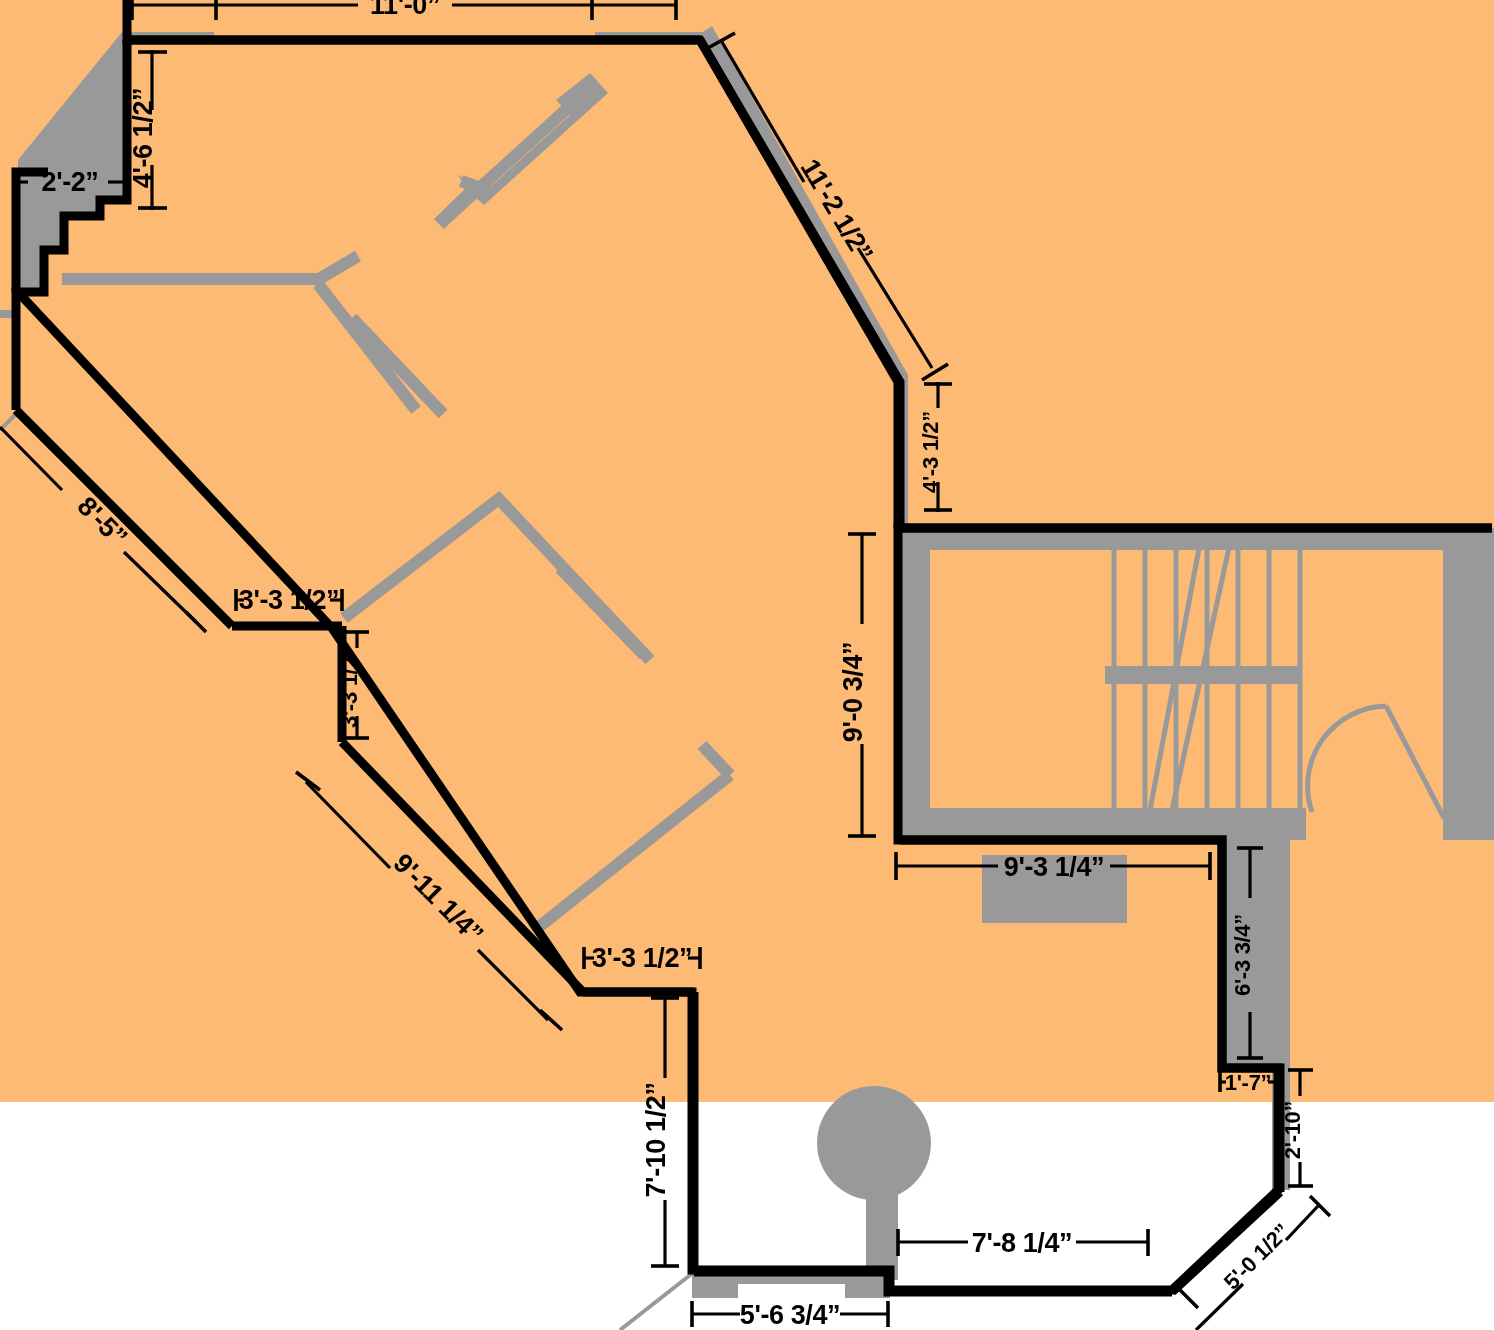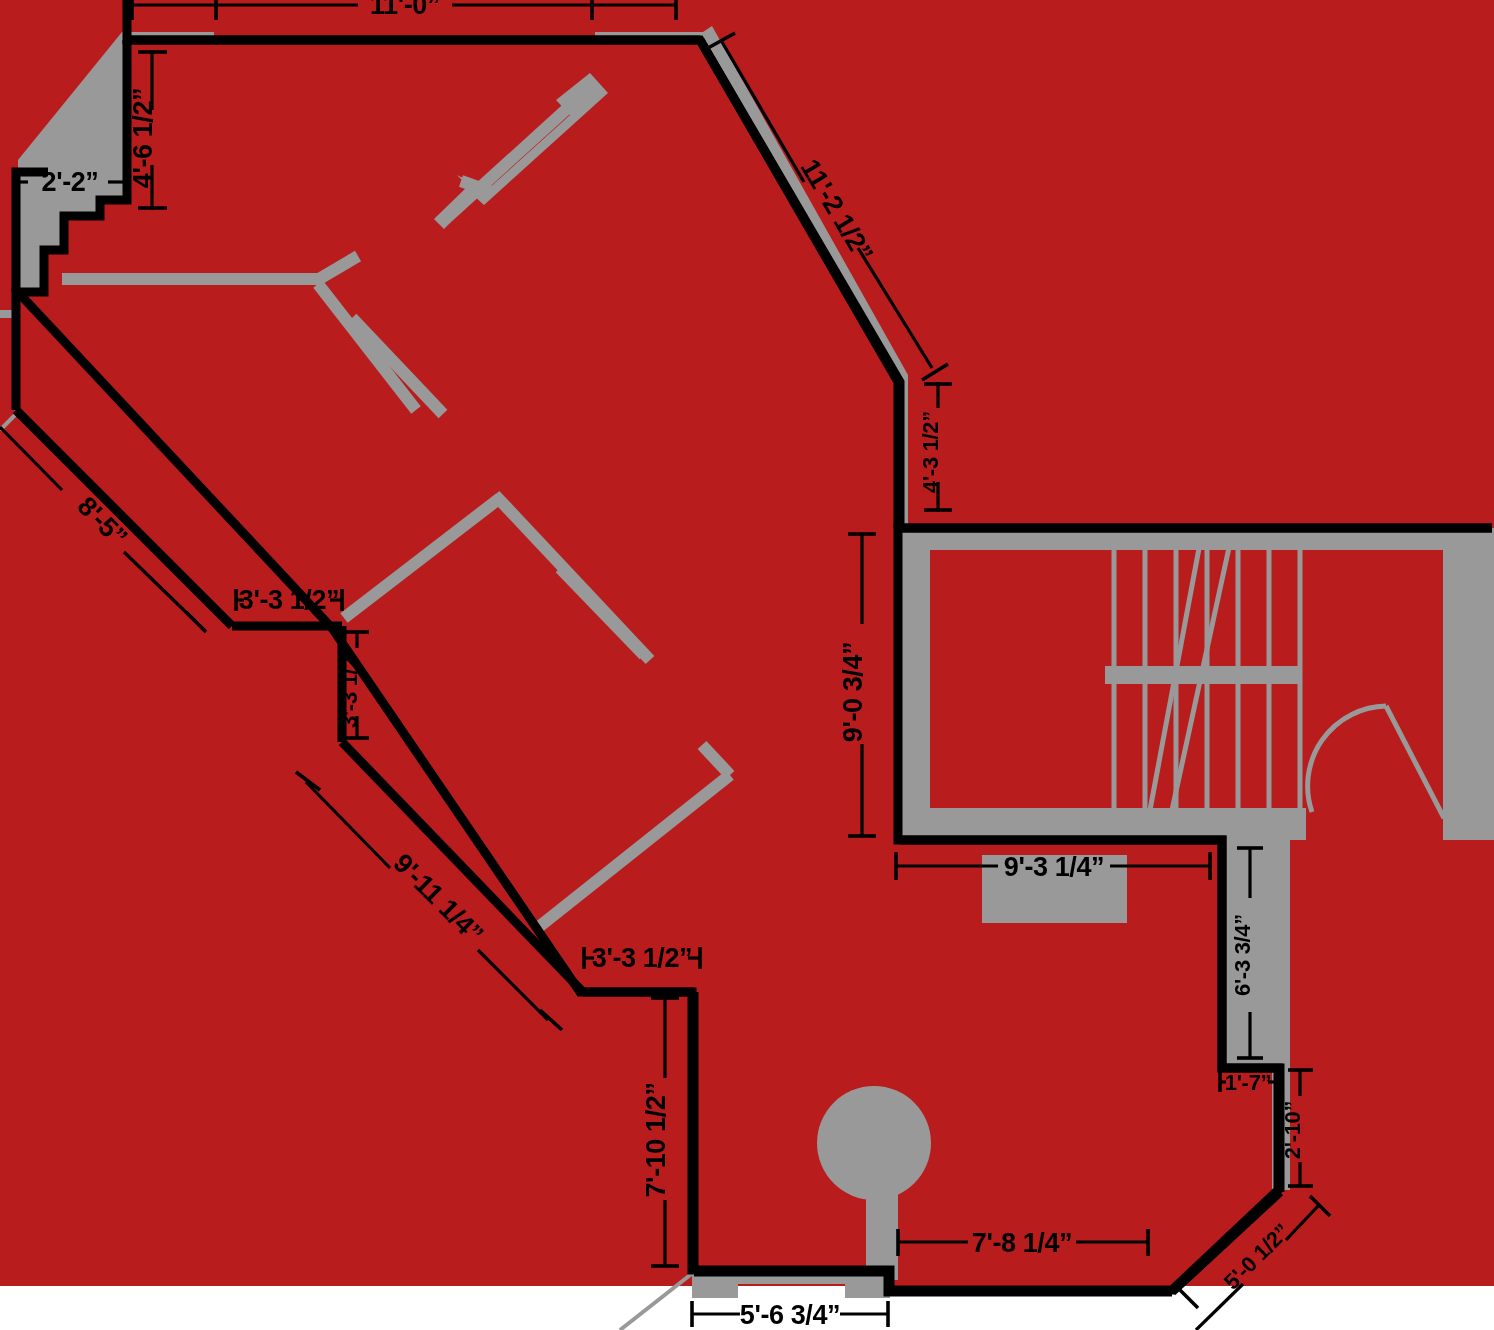--- a/index.html
+++ b/index.html
@@ -9,22 +9,22 @@
   }
   body {
     width: 1494px;
     height: 1330px;
     overflow: hidden;
     font-family: "Liberation Sans", sans-serif;
   }
   #plan-root {
     position: relative;
     width: 1494px;
-    height: 1286px;
-    background: #b91c1c;
+    height: 1102px;
+    background: #fdba74;
   }
   svg#floorplan {
     display: block;
     width: 1494px;
     height: 1330px;
   }
   .dim-text {
     font-family: "Liberation Sans", sans-serif;
     font-weight: 700;
     fill: #000000;

